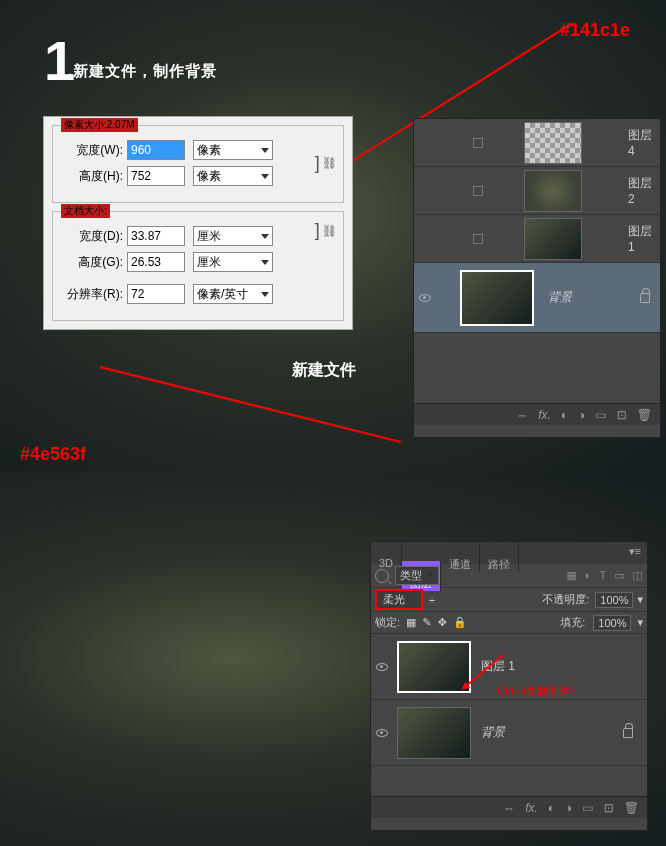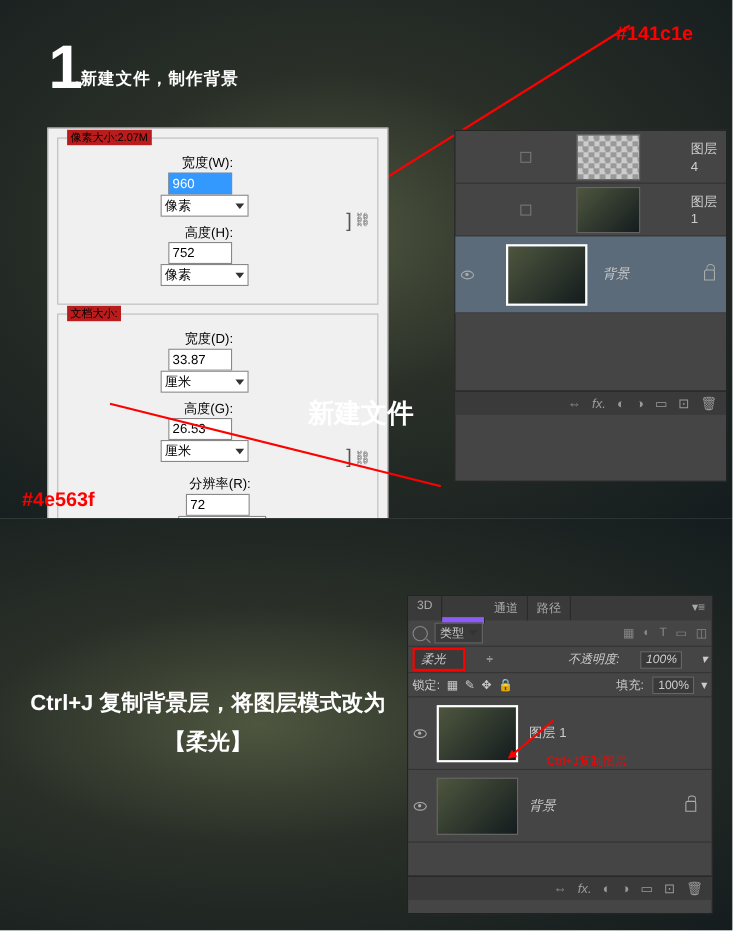--- a/index.html
+++ b/index.html
@@ -100,21 +100,20 @@
     top: -8px;
     left: 8px;
     background: #b91c1c;
     padding: 0 3px;
     font-size: 10px;
   }
   .row {
     display: flex;
     align-items: center;
     margin: 6px 0;
-    flex-direction: column;
   }
   .row-label {
     width: 64px;
     text-align: right;
     margin-right: 4px;
   }
   .row-input {
     width: 58px;
     height: 20px;
     border: 1px solid #888;
@@ -150,23 +149,23 @@
     color: #555;
     display: flex;
     align-items: center;
   }
   .link-icon {
     font-size: 12px;
     margin-left: 2px;
   }
   .newfile-label {
     position: absolute;
-    left: 280px;
+    left: 292px;
     top: 360px;
-    font-size: 24px;
+    font-size: 16px;
     font-weight: bold;
     color: #fff;
   }
   .gradient-label {
     position: absolute;
     left: 410px;
     top: 443px;
     font-size: 20px;
     font-weight: bold;
     color: #fff;
@@ -264,21 +263,21 @@
     font-size: 11px;
     color: #ccc;
   }
   .tabs {
     display: flex;
     height: 22px;
     background: #3a3a3a;
     align-items: stretch;
   }
   .tab {
-    padding: 3px 8px;
+    padding: 15px 8px;
     color: #aaa;
     border-right: 1px solid #2a2a2a;
     font-size: 11px;
   }
   .tab.active { background: #8b5cf6; color: #eee; margin-top: 19px; }
   .tab-close { margin-left: auto; padding: 3px 6px; color: #aaa; }
   .toolbar {
     display: flex;
     align-items: center;
     height: 24px;
@@ -292,23 +291,22 @@
   .tb-search::after { content:''; position:absolute; width:5px; height:1px; background:#888; right:-4px; bottom:-1px; transform:rotate(45deg); }
   .tb-select {
     border: 1px solid #666; background:#3a3a3a; padding: 1px 4px; display:flex; align-items:center; gap:4px;
   }
   .tb-icons { display:flex; gap:8px; margin-left:auto; color:#888; }
   .opts-row {
     display: flex;
     align-items: center;
     height: 24px;
     padding: 0 4px;
-    gap: 17px;
+    gap: 4px;
     border-bottom: 1px solid #333;
-    font-style: italic;
   }
   .blend-box {
     border: 2px solid #ff0000;
     padding: 1px 16px 1px 6px;
     background: #3a3a3a;
     position: relative;
   }
   .opacity-box {
     border: 1px solid #666;
     padding: 1px 4px;
@@ -365,21 +363,21 @@
                 <span>像素</span>
                 <span class="caret-down"></span>
               </div>
           </div>
         </div>
         <div class="link-brackets">]<span class="link-icon">⛓</span></div>
       </div>
     </div>
     <div class="fieldset">
       <div class="fieldset-legend">文档大小:</div>
-      <div style="display:flex; align-items:flex-end;">
+      <div style="display:flex; align-items:flex-start;">
         <div style="flex:1;">
           <div class="row">
             <div class="row-label">宽度(D):</div>
             <input class="row-input" value="33.87" style="">
             <div class="row-select">
                 <span>厘米</span>
                 <span class="caret-down"></span>
               </div>
           </div>
           <div class="row">
@@ -414,20 +412,28 @@
           <div class="chk"></div>
         </div>
       <div class="thumb checker"></div>
       <div class="layer-name">图层 4</div>
     </div>
     <div class="layer-row short">
       <div class="eye-col"></div>
       <div class="chk-col">
           <div class="chk"></div>
         </div>
+      <div class="thumb tex1"></div>
+      <div class="layer-name">图层 2</div>
+    </div>
+    <div class="layer-row short">
+      <div class="eye-col"></div>
+      <div class="chk-col">
+          <div class="chk"></div>
+        </div>
       <div class="thumb grad"></div>
       <div class="layer-name">图层 1</div>
     </div>
     <div class="layer-row bg-sel" style="height:70px;">
       <div class="eye-col">
           <div class="eye"></div>
         </div>
       <div class="chk-col"></div>
       <div class="thumb grad selected" style="width:70px; height:52px;"></div>
       <div class="layer-name italic">背景</div>
@@ -442,21 +448,20 @@
       <span>▭</span>
       <span>⊡</span>
       <span>🗑</span>
     </div>
   </div>
 
   <div class="color-label-2">#4e563f</div>
 </div>
 
 <div class="bottom-section">
-  <div class="instruction">Ctrl+J 复制背景层，将图层模式改为【柔光】</div>
 
   <div class="layers-panel2">
     <div class="tabs">
       <div class="tab">3D</div>
       <div class="tab active">图层</div>
       <div class="tab">通道</div>
       <div class="tab">路径</div>
       <div class="tab-close">▾≡</div>
     </div>
     <div class="toolbar">

